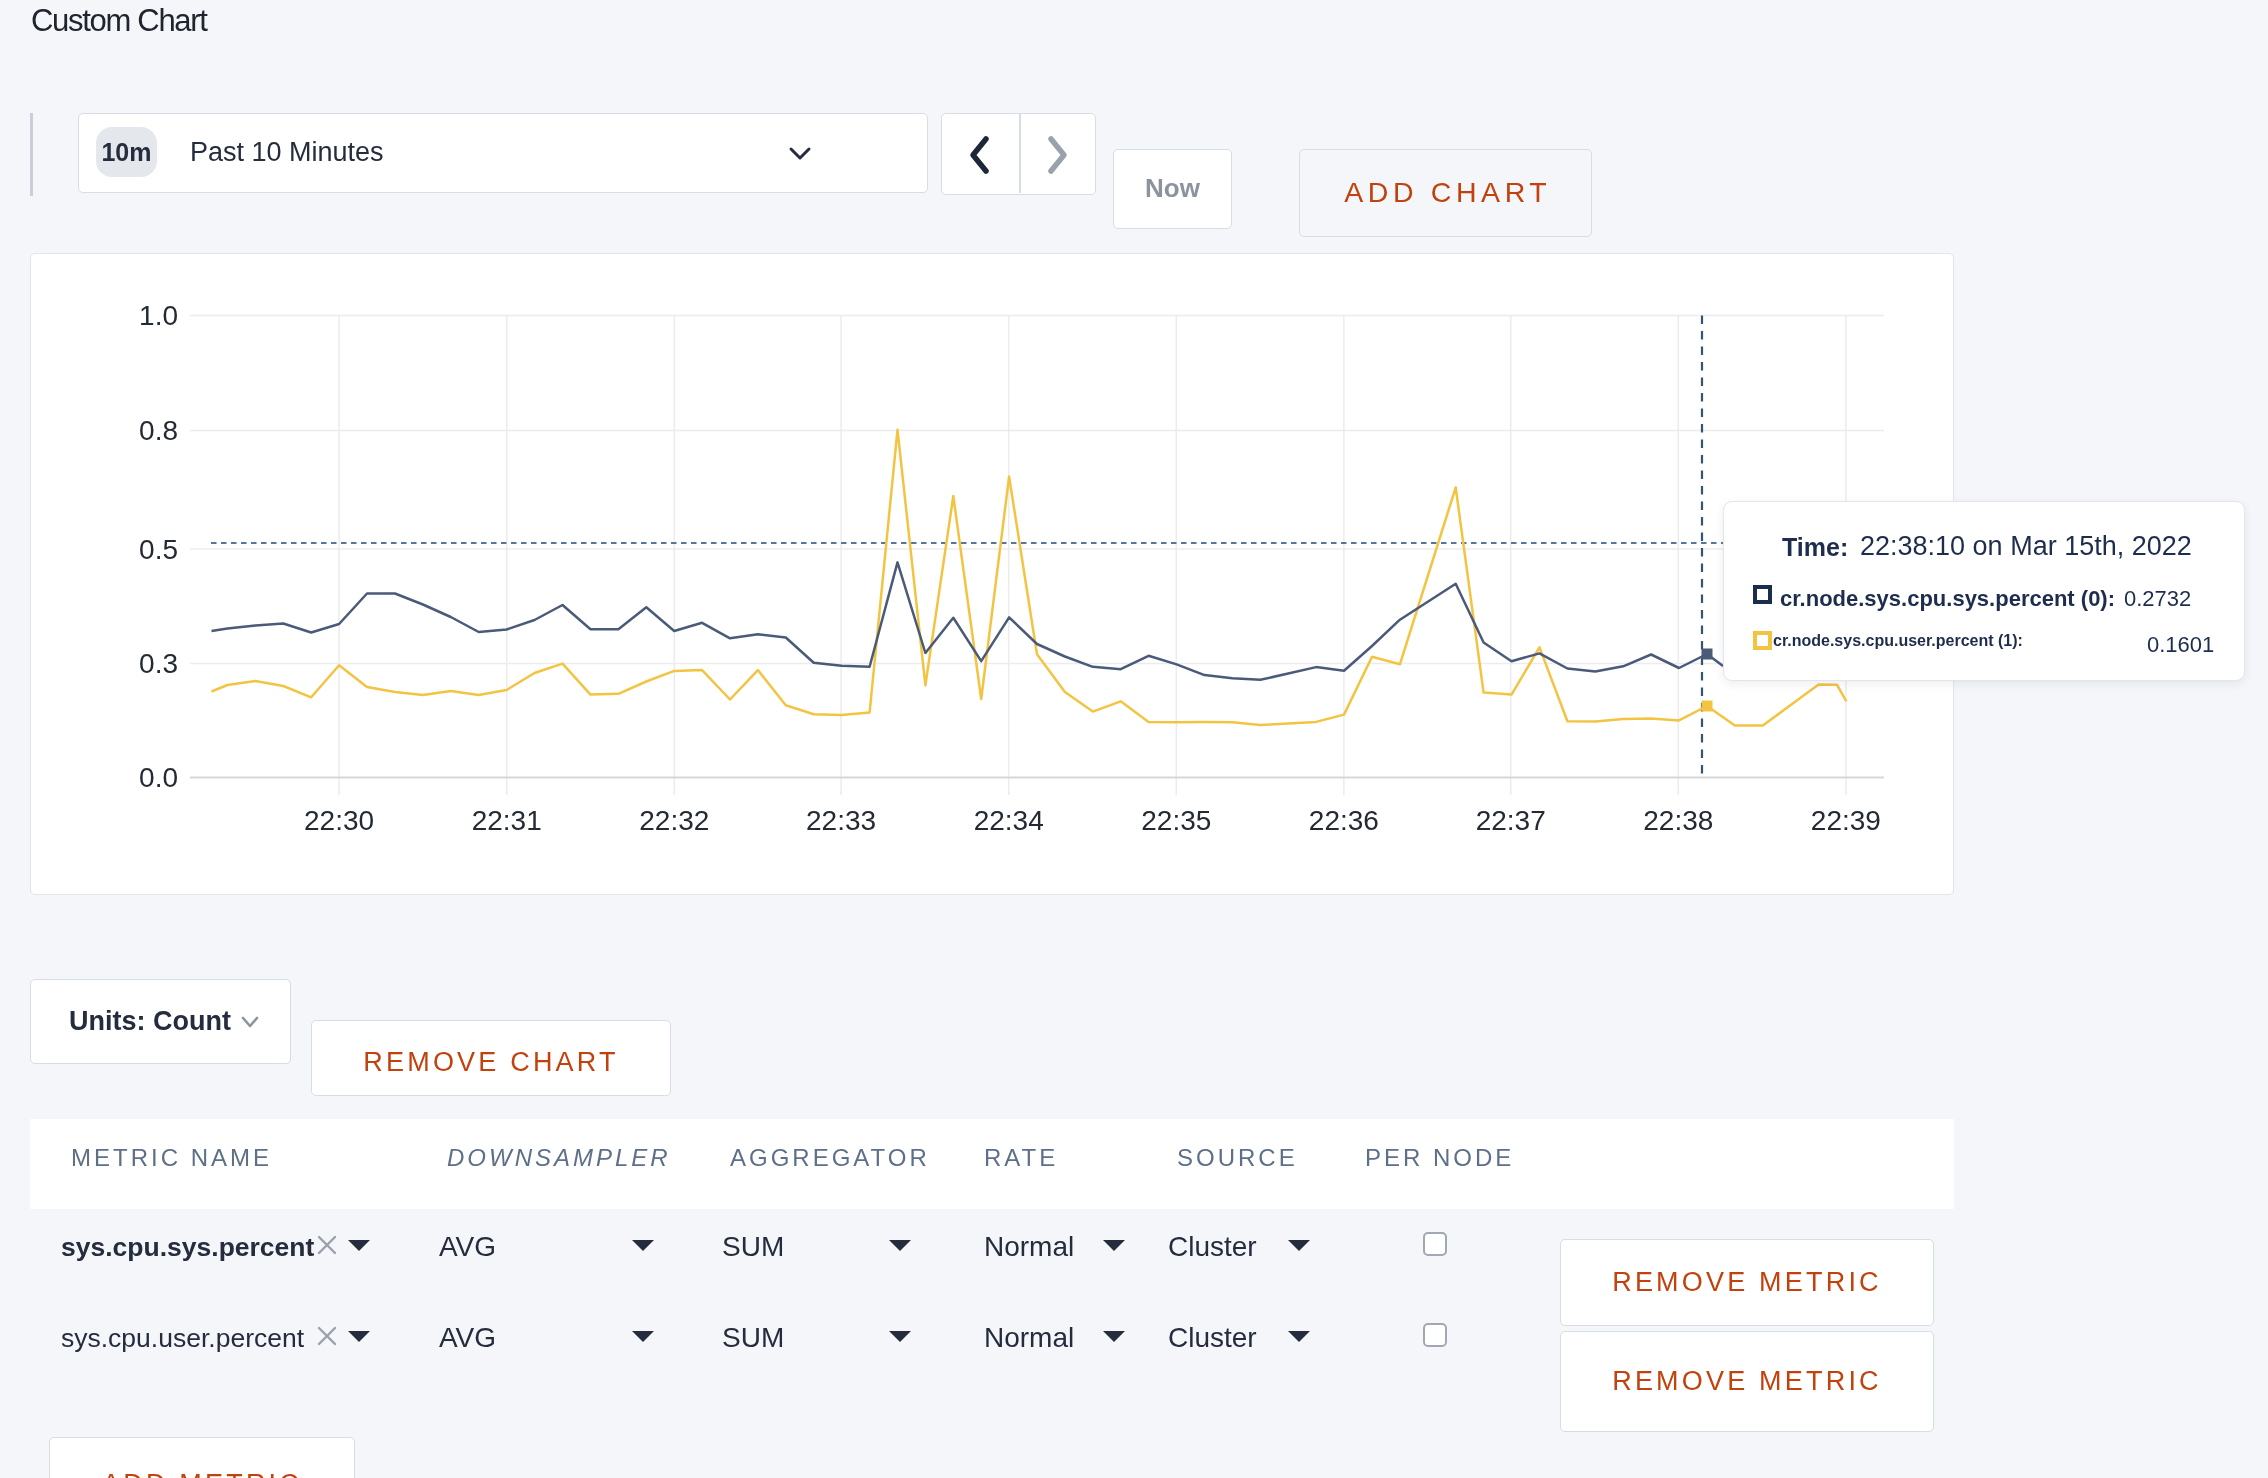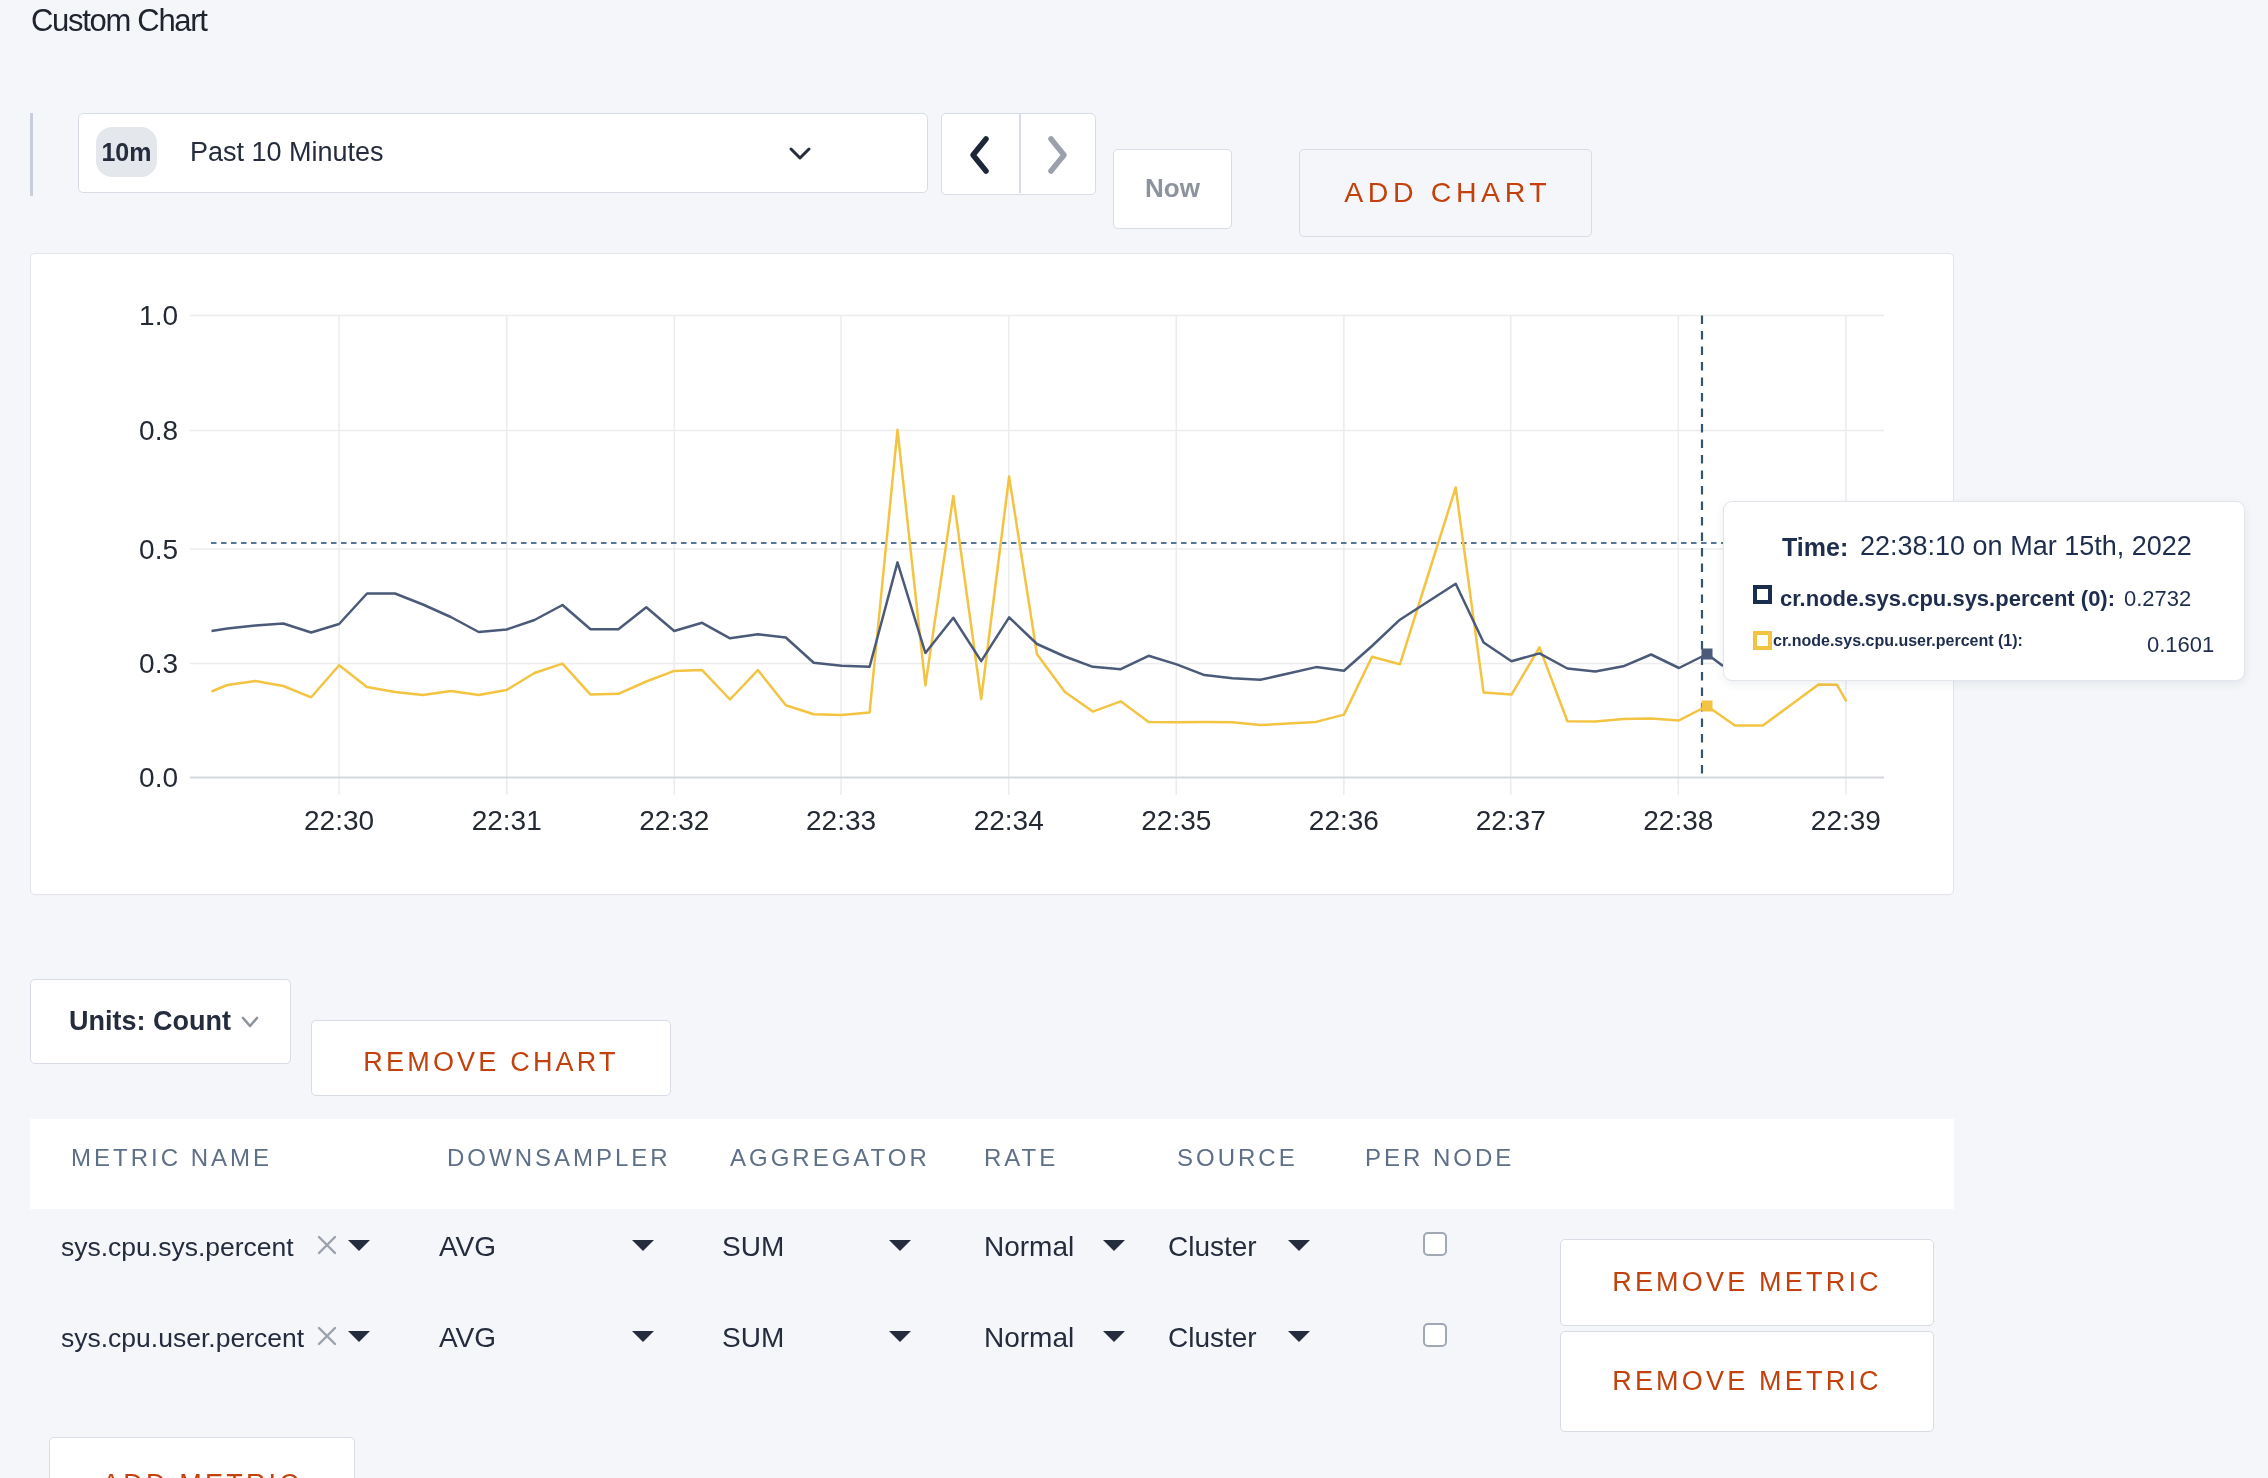--- a/index.html
+++ b/index.html
@@ -127,27 +127,27 @@
 <div class="btn" style="left:30px; top:979px; width:261px; height:85px;">
   <div class="abs" style="left:38px; top:0; height:82px; line-height:82px; font-size:27px; font-weight:bold; color:#242c3d;">Units: Count</div>
   <svg class="abs" style="left:208px; top:31px;" width="22" height="22" viewBox="0 0 22 22">
       <path d="M4 7 L11 15 L18 7" fill="none" stroke="#8d939e" stroke-width="2.6" stroke-linecap="round" stroke-linejoin="round"></path>
     </svg>
 </div>
 <div class="btn bluetext" style="left:311px; top:979px; width:360px; height:76px; line-height:82px;">REMOVE CHART</div>
 
 <div class="abs" style="left:30px; top:1119px; width:1924px; height:90px; background:#fff;"></div>
 <div class="abs" style="top:1144px; left:71px; font-size:24px; letter-spacing:3px; color:#5e6f88;">METRIC NAME</div>
-<div class="abs" style="top:1144px; left:447px; font-size:24px; letter-spacing:3px; color:#5e6f88;">DOWNSAMPLER</div>
+<div class="abs" style="top:1144px; left:447px; font-size:24px; letter-spacing:3px; color:#5e6f88;font-style:italic;">DOWNSAMPLER</div>
 <div class="abs" style="top:1144px; left:730px; font-size:24px; letter-spacing:3px; color:#5e6f88;">AGGREGATOR</div>
 <div class="abs" style="top:1144px; left:984px; font-size:24px; letter-spacing:3px; color:#5e6f88;">RATE</div>
 <div class="abs" style="top:1144px; left:1177px; font-size:24px; letter-spacing:3px; color:#5e6f88;">SOURCE</div>
 <div class="abs" style="top:1144px; left:1365px; font-size:24px; letter-spacing:3px; color:#5e6f88;">PER NODE</div>
 
-<div class="abs" style="top:1232px; left:61px; font-size:26.5px;">sys.cpu.sys.percent</div>
+<div class="abs" style="top:1232px; left:61px; font-size:26.5px;font-weight:bold;">sys.cpu.sys.percent</div>
 <svg class="abs" style="left:316px; top:1234px;" width="22" height="22" viewBox="0 0 22 22">
     <path d="M3 3 L19 19 M19 3 L3 19" stroke="#9aa1ab" stroke-width="2.4" stroke-linecap="round"></path>
   </svg>
 <svg class="abs" style="left:347px; top:1239px;" width="24" height="13" viewBox="0 0 24 13">
     <path d="M1 1 L12 12 L23 1 Z" fill="#242c3d"></path>
   </svg>
 <div class="abs" style="top:1231px; left:439px; font-size:28px;">AVG</div>
 <svg class="abs" style="left:631px; top:1239px;" width="24" height="13" viewBox="0 0 24 13">
     <path d="M1 1 L12 12 L23 1 Z" fill="#242c3d"></path>
   </svg>

